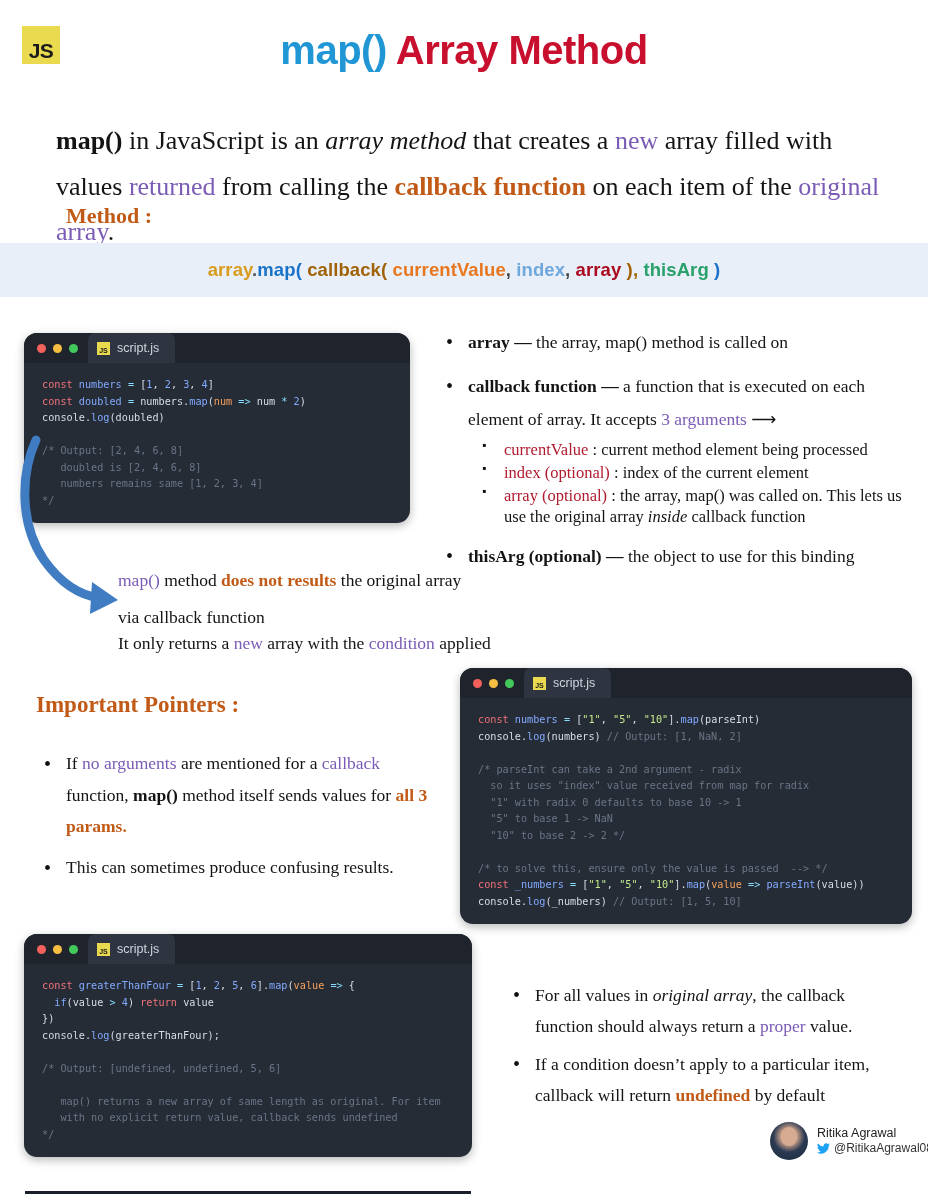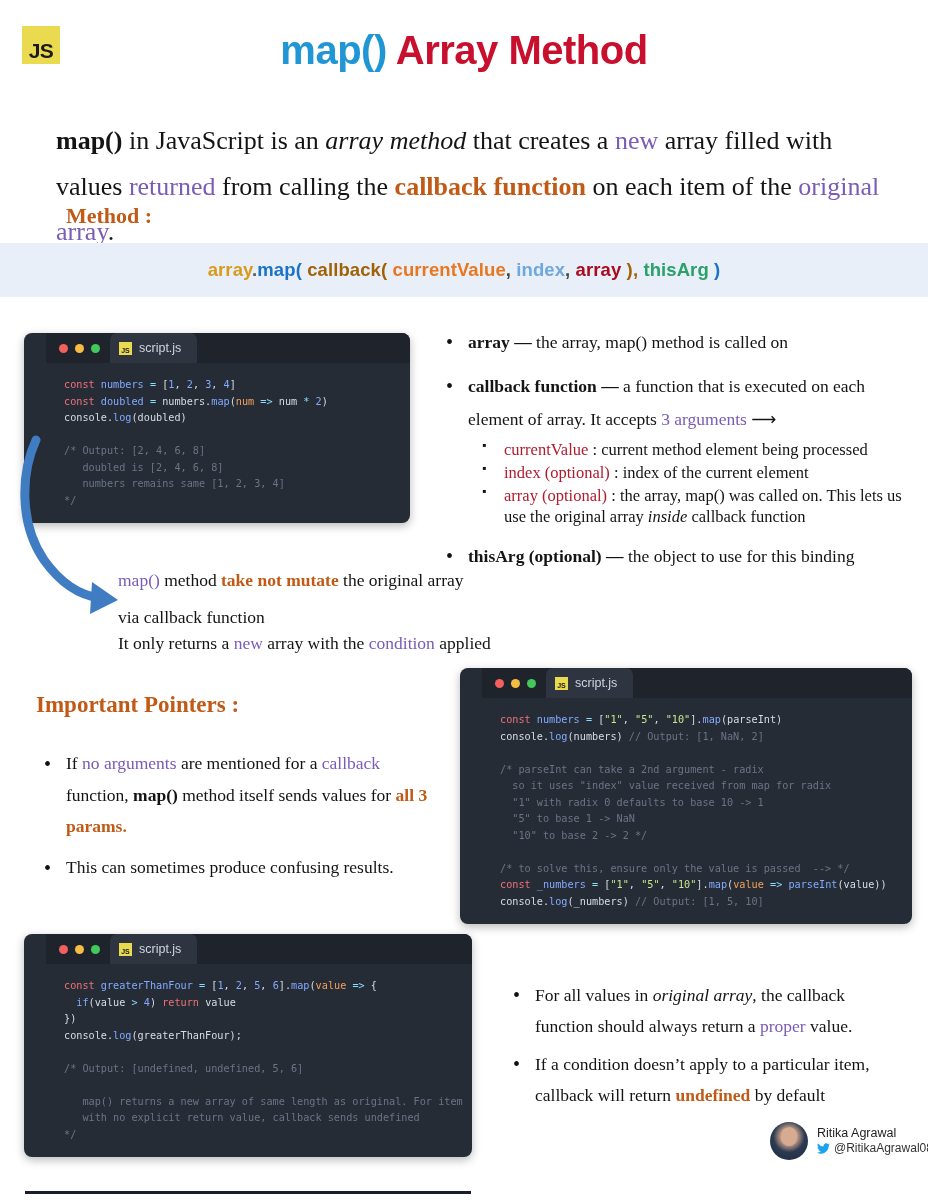--- a/index.html
+++ b/index.html
@@ -58,25 +58,24 @@
   .s-map      { color:#1a73c8; }
   .s-callback { color:#a16207; }
   .s-cur      { color:#e8771f; }
   .s-comma    { color:#444; }
   .s-index    { color:#6fa8dc; }
   .s-arrayb   { color:#aa0b1e; font-weight:bold; }
   .s-thisarg  { color:#2aa06a; }
 
   
   .code-win {
-    position:absolute; background:#262c36; border-radius:8px;
+    position:absolute; background:#262c36; border-radius:13px;
     box-shadow:0 3px 10px rgba(0,0,0,.28);
     font-family:"DejaVu Sans Mono", monospace;
     overflow:hidden;
-    padding-left:22px;
   }
   .code-bar { position:relative; height:30px; background:#1f242c; }
   .dots { position:absolute; left:13px; top:11px; display:flex; gap:7px; }
   .dot { width:9px; height:9px; border-radius:50%; }
   .dot.r{background:#f2615c;} .dot.y{background:#f6bd43;} .dot.g{background:#43c85c;}
   .tab {
     position:absolute; left:64px; top:0; height:30px; padding:0 16px 0 9px;
     background:#2e3541; border-radius:7px 7px 0 0;
     display:flex; align-items:center; gap:7px;
   }
@@ -215,21 +214,21 @@
         </ul>
       </li>
       <li style="margin-top:6px;">
         <span class="b">thisArg (optional)</span><span class="b"> — </span><span>the object to use for this binding</span>
       </li>
     </ul>
   </div>
 
   <div class="note">
     <div class="l1">
-      <span class="purple">map()</span><span> method </span><span class="orange-b">take not mutate</span><span> the original array</span>
+      <span class="purple">map()</span><span> method </span><span class="orange-b">does not results</span><span> the original array</span>
     </div>
     <div>via callback function</div>
     <div>
       <span>It only returns a </span><span class="purple">new</span><span> array with the </span><span class="purple">condition</span><span> applied</span>
     </div>
   </div>
 
   <div class="ip-title">Important Pointers :</div>
   <div class="ip-list">
     <ul>

